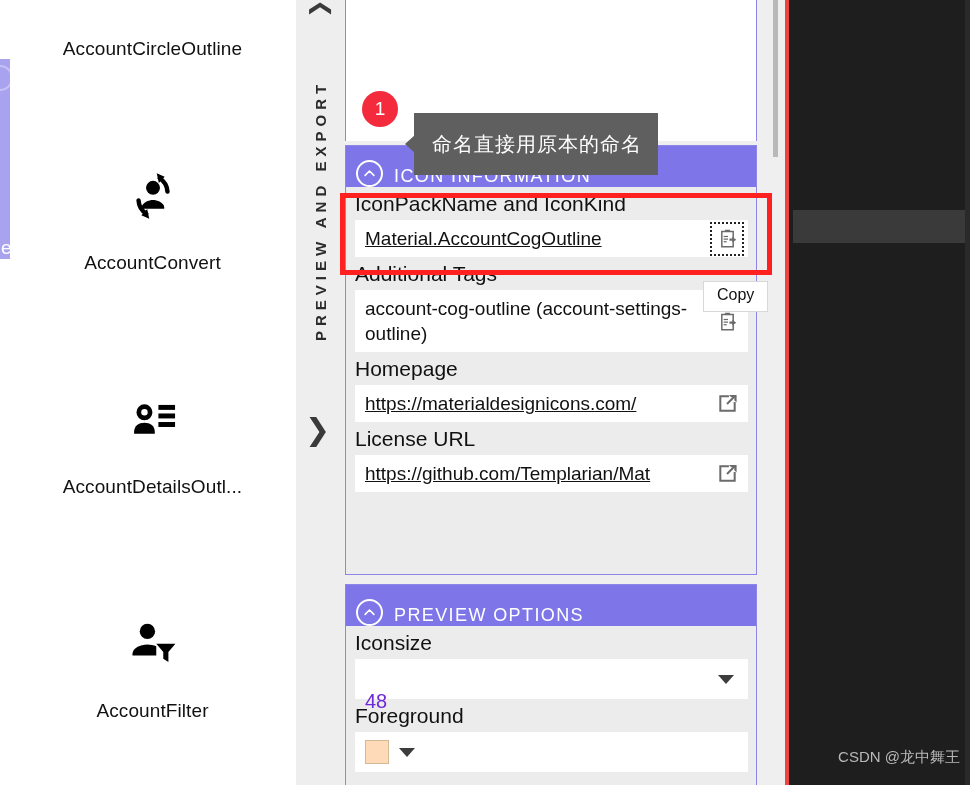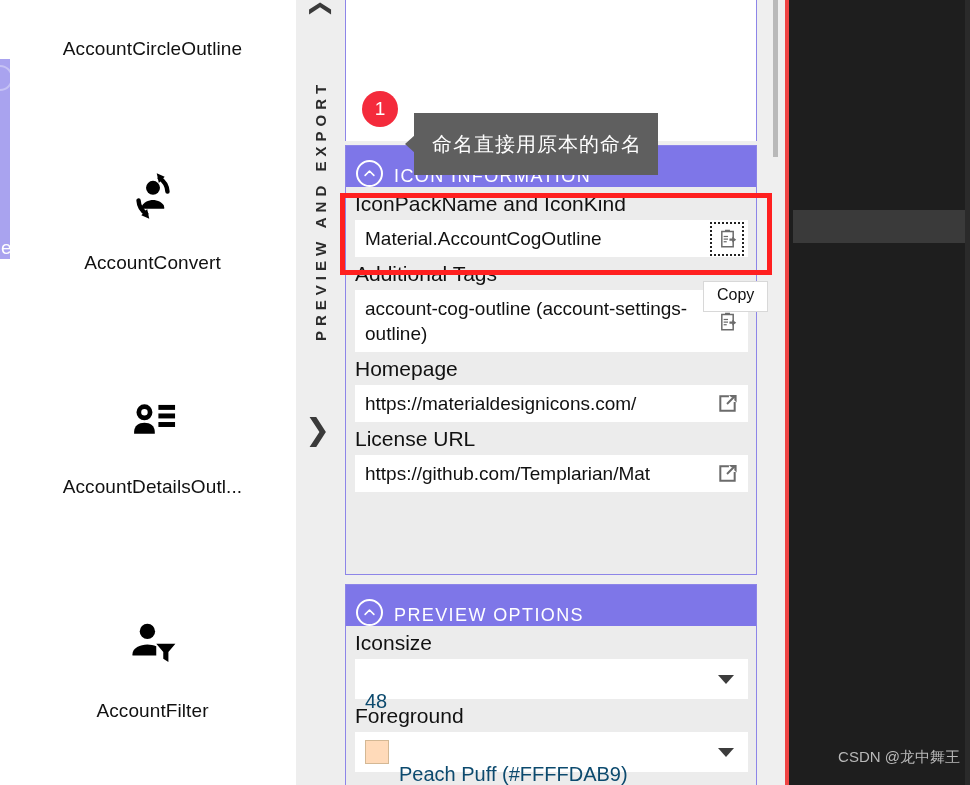--- a/index.html
+++ b/index.html
@@ -223,20 +223,21 @@
     font-size: 19px;
     color: #111111;
     padding: 6px 44px 6px 10px;
     line-height: 25px;
     flex: 1;
     word-break: break-word;
   }
   .field-value.nowrap {
     white-space: nowrap;
     overflow: hidden;
+    text-decoration: underline;
   }
   .field-action {
     position: absolute;
     right: 6px;
     top: 50%;
     transform: translateY(-50%);
     width: 30px;
     height: 30px;
     display: flex;
     align-items: center;
@@ -252,21 +253,21 @@
     background: #ffffff;
     height: 40px;
     display: flex;
     align-items: center;
     padding: 0 10px;
     box-sizing: border-box;
     position: relative;
   }
   .select-text {
     font-size: 20px;
-    color: #0c4a6e;
+    color: #6d28d9;
     flex: 1;
     white-space: nowrap;
     margin-top: 44px;
   }
   .select-caret {
     width: 0;
     height: 0;
     border-left: 8px solid transparent;
     border-right: 8px solid transparent;
     border-top: 9px solid #3c3c3c;
@@ -559,21 +560,20 @@
 
       <div class="field-label">Iconsize</div>
       <div class="select-box">
         <span class="select-text">48</span>
         <span class="select-caret"></span>
       </div>
 
       <div class="field-label">Foreground</div>
       <div class="select-box">
         <span class="swatch"></span>
-        <span class="select-text">Peach Puff (#FFFFDAB9)</span>
         <span class="select-caret"></span>
       </div>
     </div>
 
   </div>
 
   <div class="panel-scroll-track"></div>
   <div class="panel-scroll-thumb"></div>
 
   <div class="red-highlight"></div>

